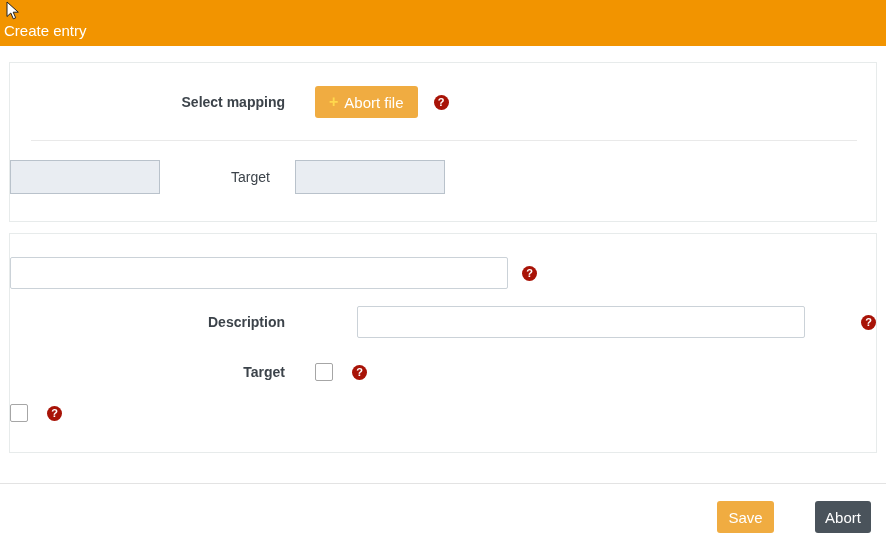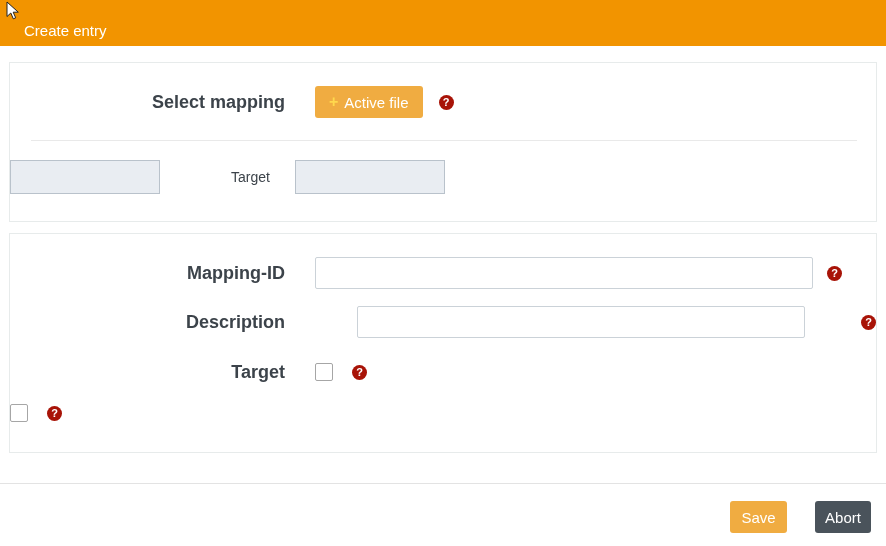--- a/index.html
+++ b/index.html
@@ -10,21 +10,21 @@
     overflow: hidden;
     position: relative;
   }
 
   
   .header-bar {
     height: 46px;
     background: #F29400;
     display: flex;
     align-items: flex-end;
-    padding: 0 0 7px 24px;
+    padding: 0 0 7px 4px;
     position: relative;
   }
   .header-title {
     color: #ffffff;
     font-size: 15px;
     font-weight: 400;
     line-height: 17px;
   }
   .cursor {
     position: absolute;
@@ -43,21 +43,21 @@
   .panel-fields { margin-top: 11px; height: 220px; padding-top: 23px; overflow: hidden; }
 
   .form-row {
     display: flex;
     align-items: center;
   }
   .label-col {
     width: 275px;
     margin-right: 30px;
     text-align: right;
-    font-size: 18px;
+    font-size: 14px;
     font-weight: 700;
     color: #3C434A;
     flex: 0 0 auto;
   }
 
   .inner-divider {
     border: none;
     border-top: 1px solid #E9E9E9;
     margin: 22px 19px 0 21px;
     height: 0;
@@ -156,21 +156,21 @@
   
   .footer-divider {
     border: none;
     border-top: 1px solid #E3E3E3;
     margin-top: 30px;
     height: 0;
   }
   .footer-actions {
     display: flex;
     justify-content: flex-end;
-    gap: 5px;
+    gap: 18px;
     padding-right: 15px;
     margin-top: 17px;
   }
   .btn-save  { background: #F0AC41; width: 57px; height: 32px; }
   .btn-abort { background: #4A535B; width: 56px; height: 32px; margin-left: 23px; }
 </style>
 </head>
 <body>
 
 <div class="header-bar">
@@ -178,37 +178,36 @@
   <svg class="cursor" viewBox="0 0 14 20">
     <path d="M1,1 L1,15.5 L4.8,12 L7.3,17.8 L9.7,16.8 L7.2,11.2 L12.3,11.2 Z" fill="#ffffff" stroke="#222222" stroke-width="1"></path>
   </svg>
 </div>
 
 <section class="panel panel-upload">
   <div class="form-row row-upload">
     <label class="label-col">Select mapping</label>
     <button class="btn btn-select-file">
       <span class="plus-glyph">+</span>
-      <span>Active file</span>
+      <span>Abort file</span>
     </button>
     <span class="help-badge help-after-btn">?</span>
   </div>
 
   <hr class="inner-divider">
 
   <div class="form-row row-source">
     <input class="input-disabled" type="text" disabled="" value="" style="">
     <label class="inline-label">Target</label>
     <input class="input-disabled" type="text" disabled="" value="" style="">
   </div>
 </section>
 
 <section class="panel panel-fields">
   <div class="form-row row-mapping">
-    <label class="label-col">Mapping-ID</label>
     <input class="input-text" type="text" value="" style="">
     <span class="help-badge help-after-input">?</span>
   </div>
 
   <div class="form-row row-description">
     <label class="label-col">Description</label>
     <input class="input-text" type="text" value="" style="">
     <span class="help-badge help-after-input">?</span>
   </div>
 

